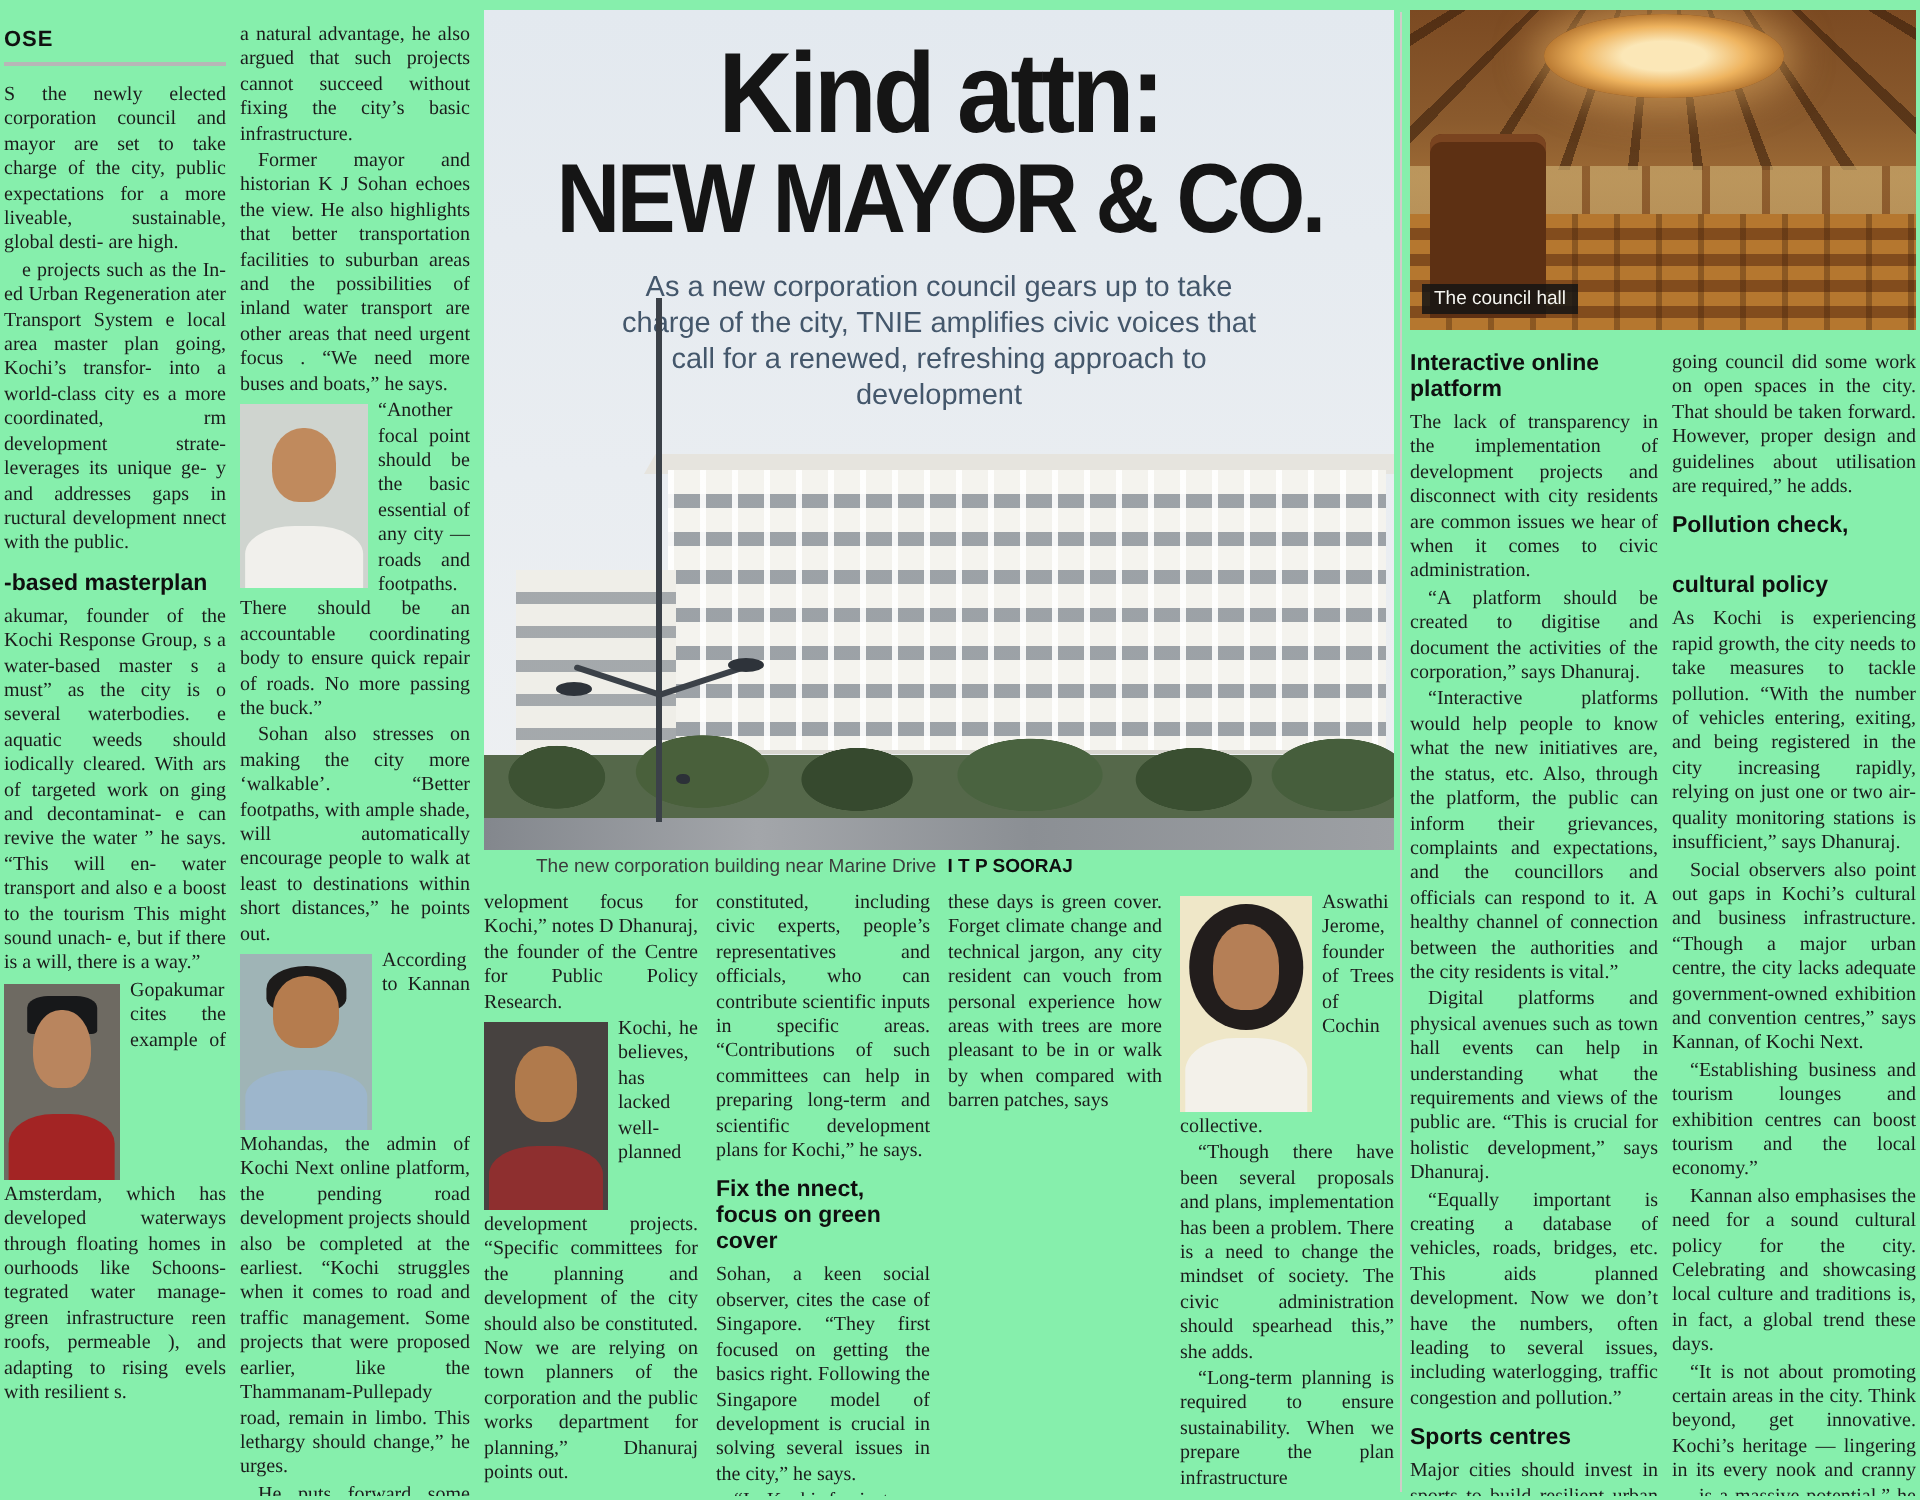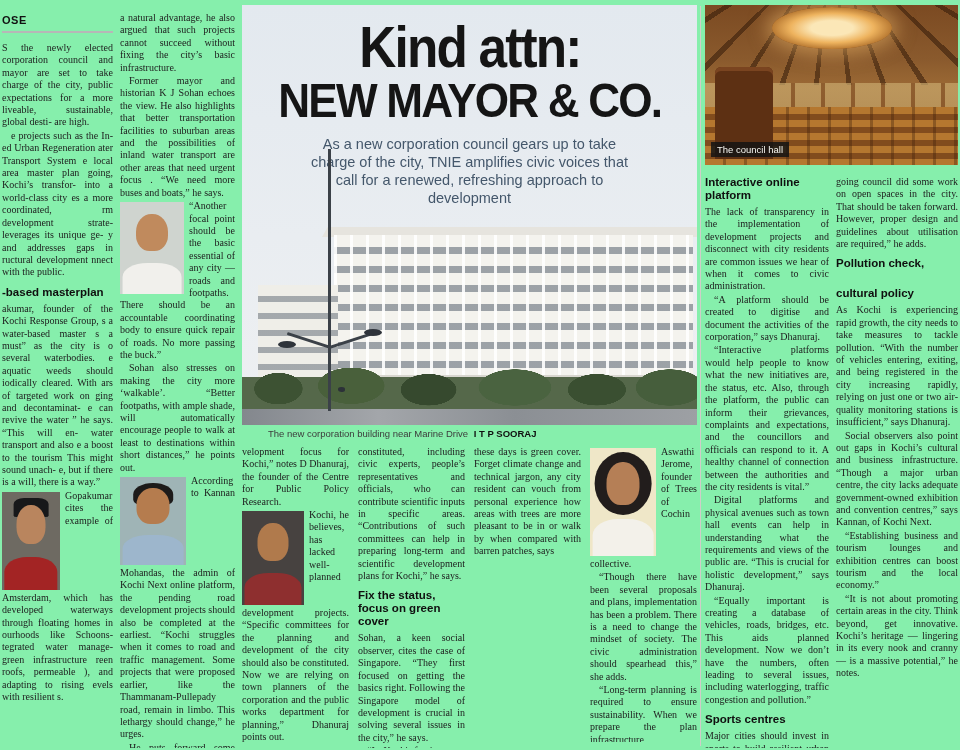--- a/index.html
+++ b/index.html
@@ -165,21 +165,21 @@
       <div class="hair"></div>
       <div class="head"></div>
       <div class="torso"></div>
     </div>
     <p>Kochi, he believes, has lacked well-planned development projects. “Specific committees for the planning and development of the city should also be constituted. Now we are relying on town planners of the corporation and the public works department for planning,” Dhanuraj points out.</p>
 
   </div>
 
   <div class="col" style="left:358px;top:446px;width:107px;bottom:2px;">
     <p>constituted, including civic experts, people’s representatives and officials, who can contribute scientific inputs in specific areas. “Contributions of such committees can help in preparing long-term and scientific development plans for Kochi,” he says.</p>
-    <h3 class="subhead" style="margin-bottom:0;">Fix the status,</h3>
+    <h3 class="subhead" style="margin-bottom:0;">Fix the nnect,</h3>
     <h3 class="subhead" style="margin-top:0;">focus on green cover</h3>
     <p>Sohan, a keen social observer, cites the case of Singapore. “They first focused on getting the basics right. Following the Singapore model of development is crucial in solving several issues in the city,” he says.</p>
     <p>“In Kochi, for instance, about 95 per cent of flats do not have proper sewage systems. We still rely on old septic tanks, leading to contamination of groundwater. Singapore’s sewerage system is something we can look for ideas in.”</p>
 
   </div>
 
   <div class="col" style="left:474px;top:446px;width:107px;bottom:2px;">
     <p>these days is green cover. Forget climate change and technical jargon, any city resident can vouch from personal experience how areas with trees are more pleasant to be in or walk by when compared with barren patches, says</p>
   </div>
 
@@ -217,17 +217,18 @@
 
   </div>
 
   <div class="col" style="left:836px;top:176px;width:122px;bottom:2px;">
     <p>going council did some work on open spaces in the city. That should be taken forward. However, proper design and guidelines about utilisation are required,” he adds.</p>
     <h3 class="subhead" style="margin-bottom:17px;">Pollution check,</h3>
     <h3 class="subhead" style="margin-top:0;">cultural policy</h3>
     <p>As Kochi is experiencing rapid growth, the city needs to take measures to tackle pollution. “With the number of vehicles entering, exiting, and being registered in the city increasing rapidly, relying on just one or two air-quality monitoring stations is insufficient,” says Dhanuraj.</p>
     <p>Social observers also point out gaps in Kochi’s cultural and business infrastructure. “Though a major urban centre, the city lacks adequate government-owned exhibition and convention centres,” says Kannan, of Kochi Next.</p>
     <p>“Establishing business and tourism lounges and exhibition centres can boost tourism and the local economy.”</p>
+    <p>Kannan also emphasises the need for a sound cultural policy for the city. Celebrating and showcasing local culture and traditions is, in fact, a global trend these days.</p>
     <p>“It is not about promoting certain areas in the city. Think beyond, get innovative. Kochi’s heritage — lingering in its every nook and cranny — is a massive potential,” he notes.</p>
 
   </div>
 
 </div>
 
 </body></html>

